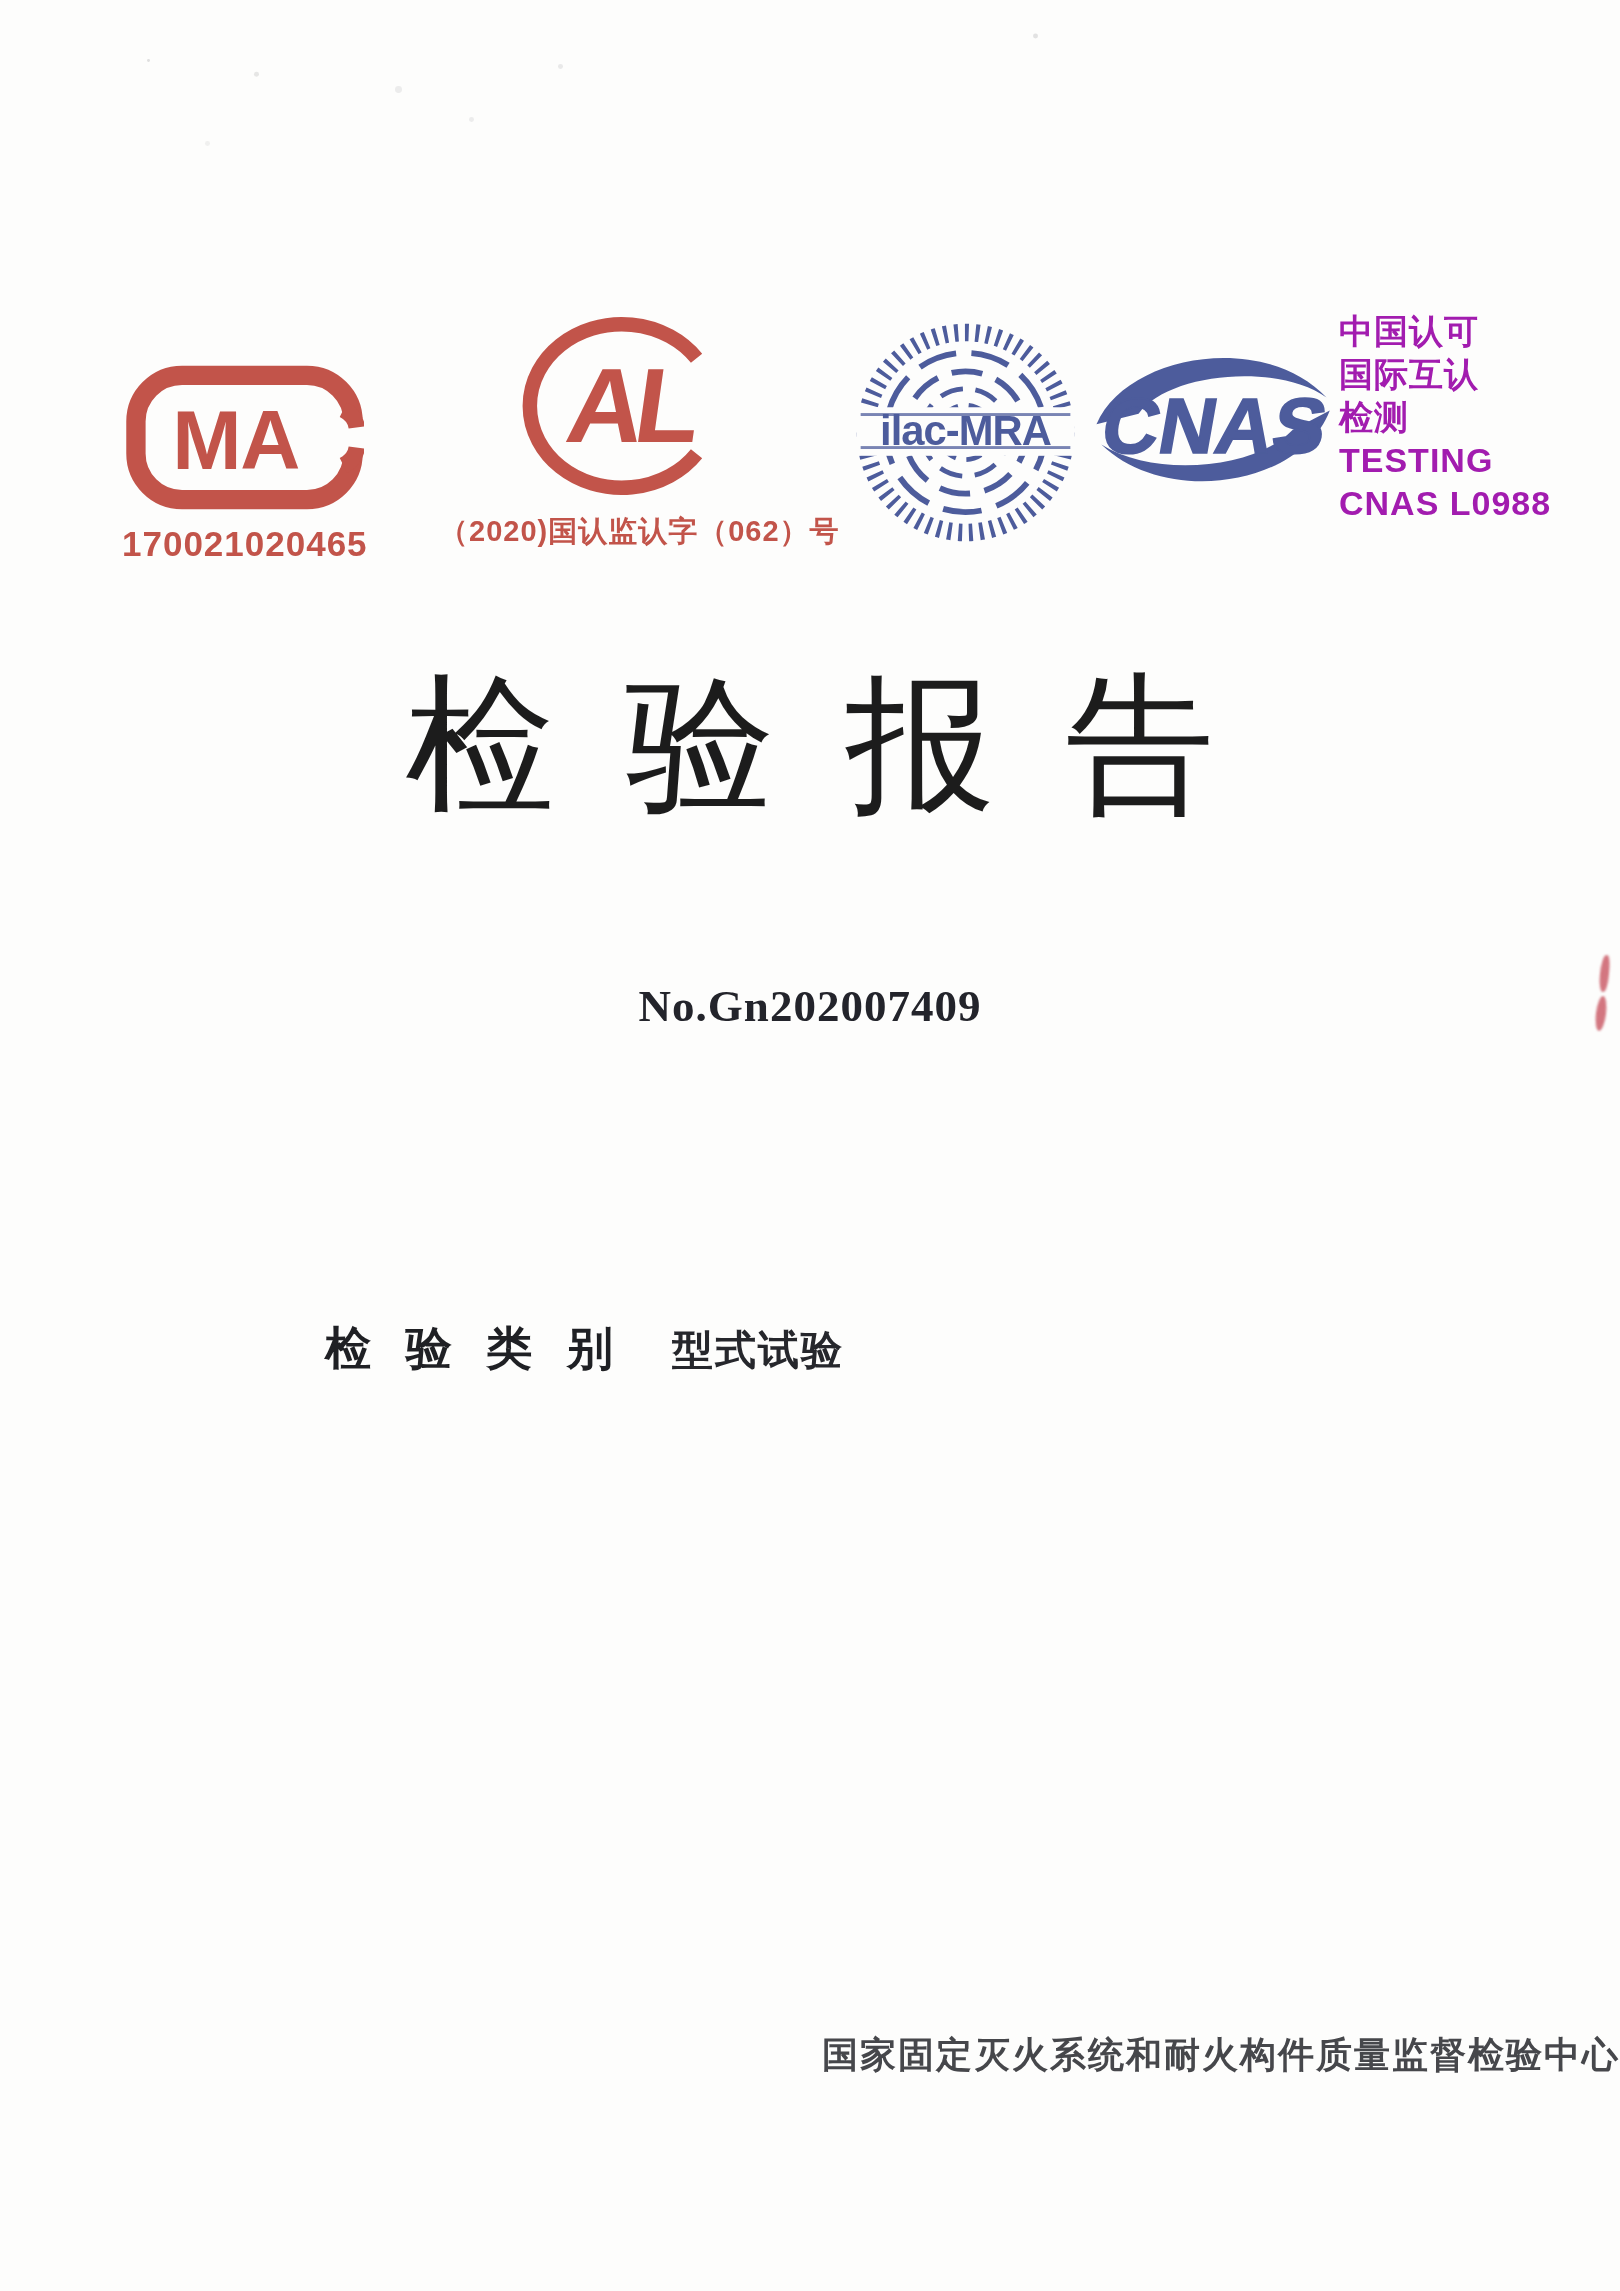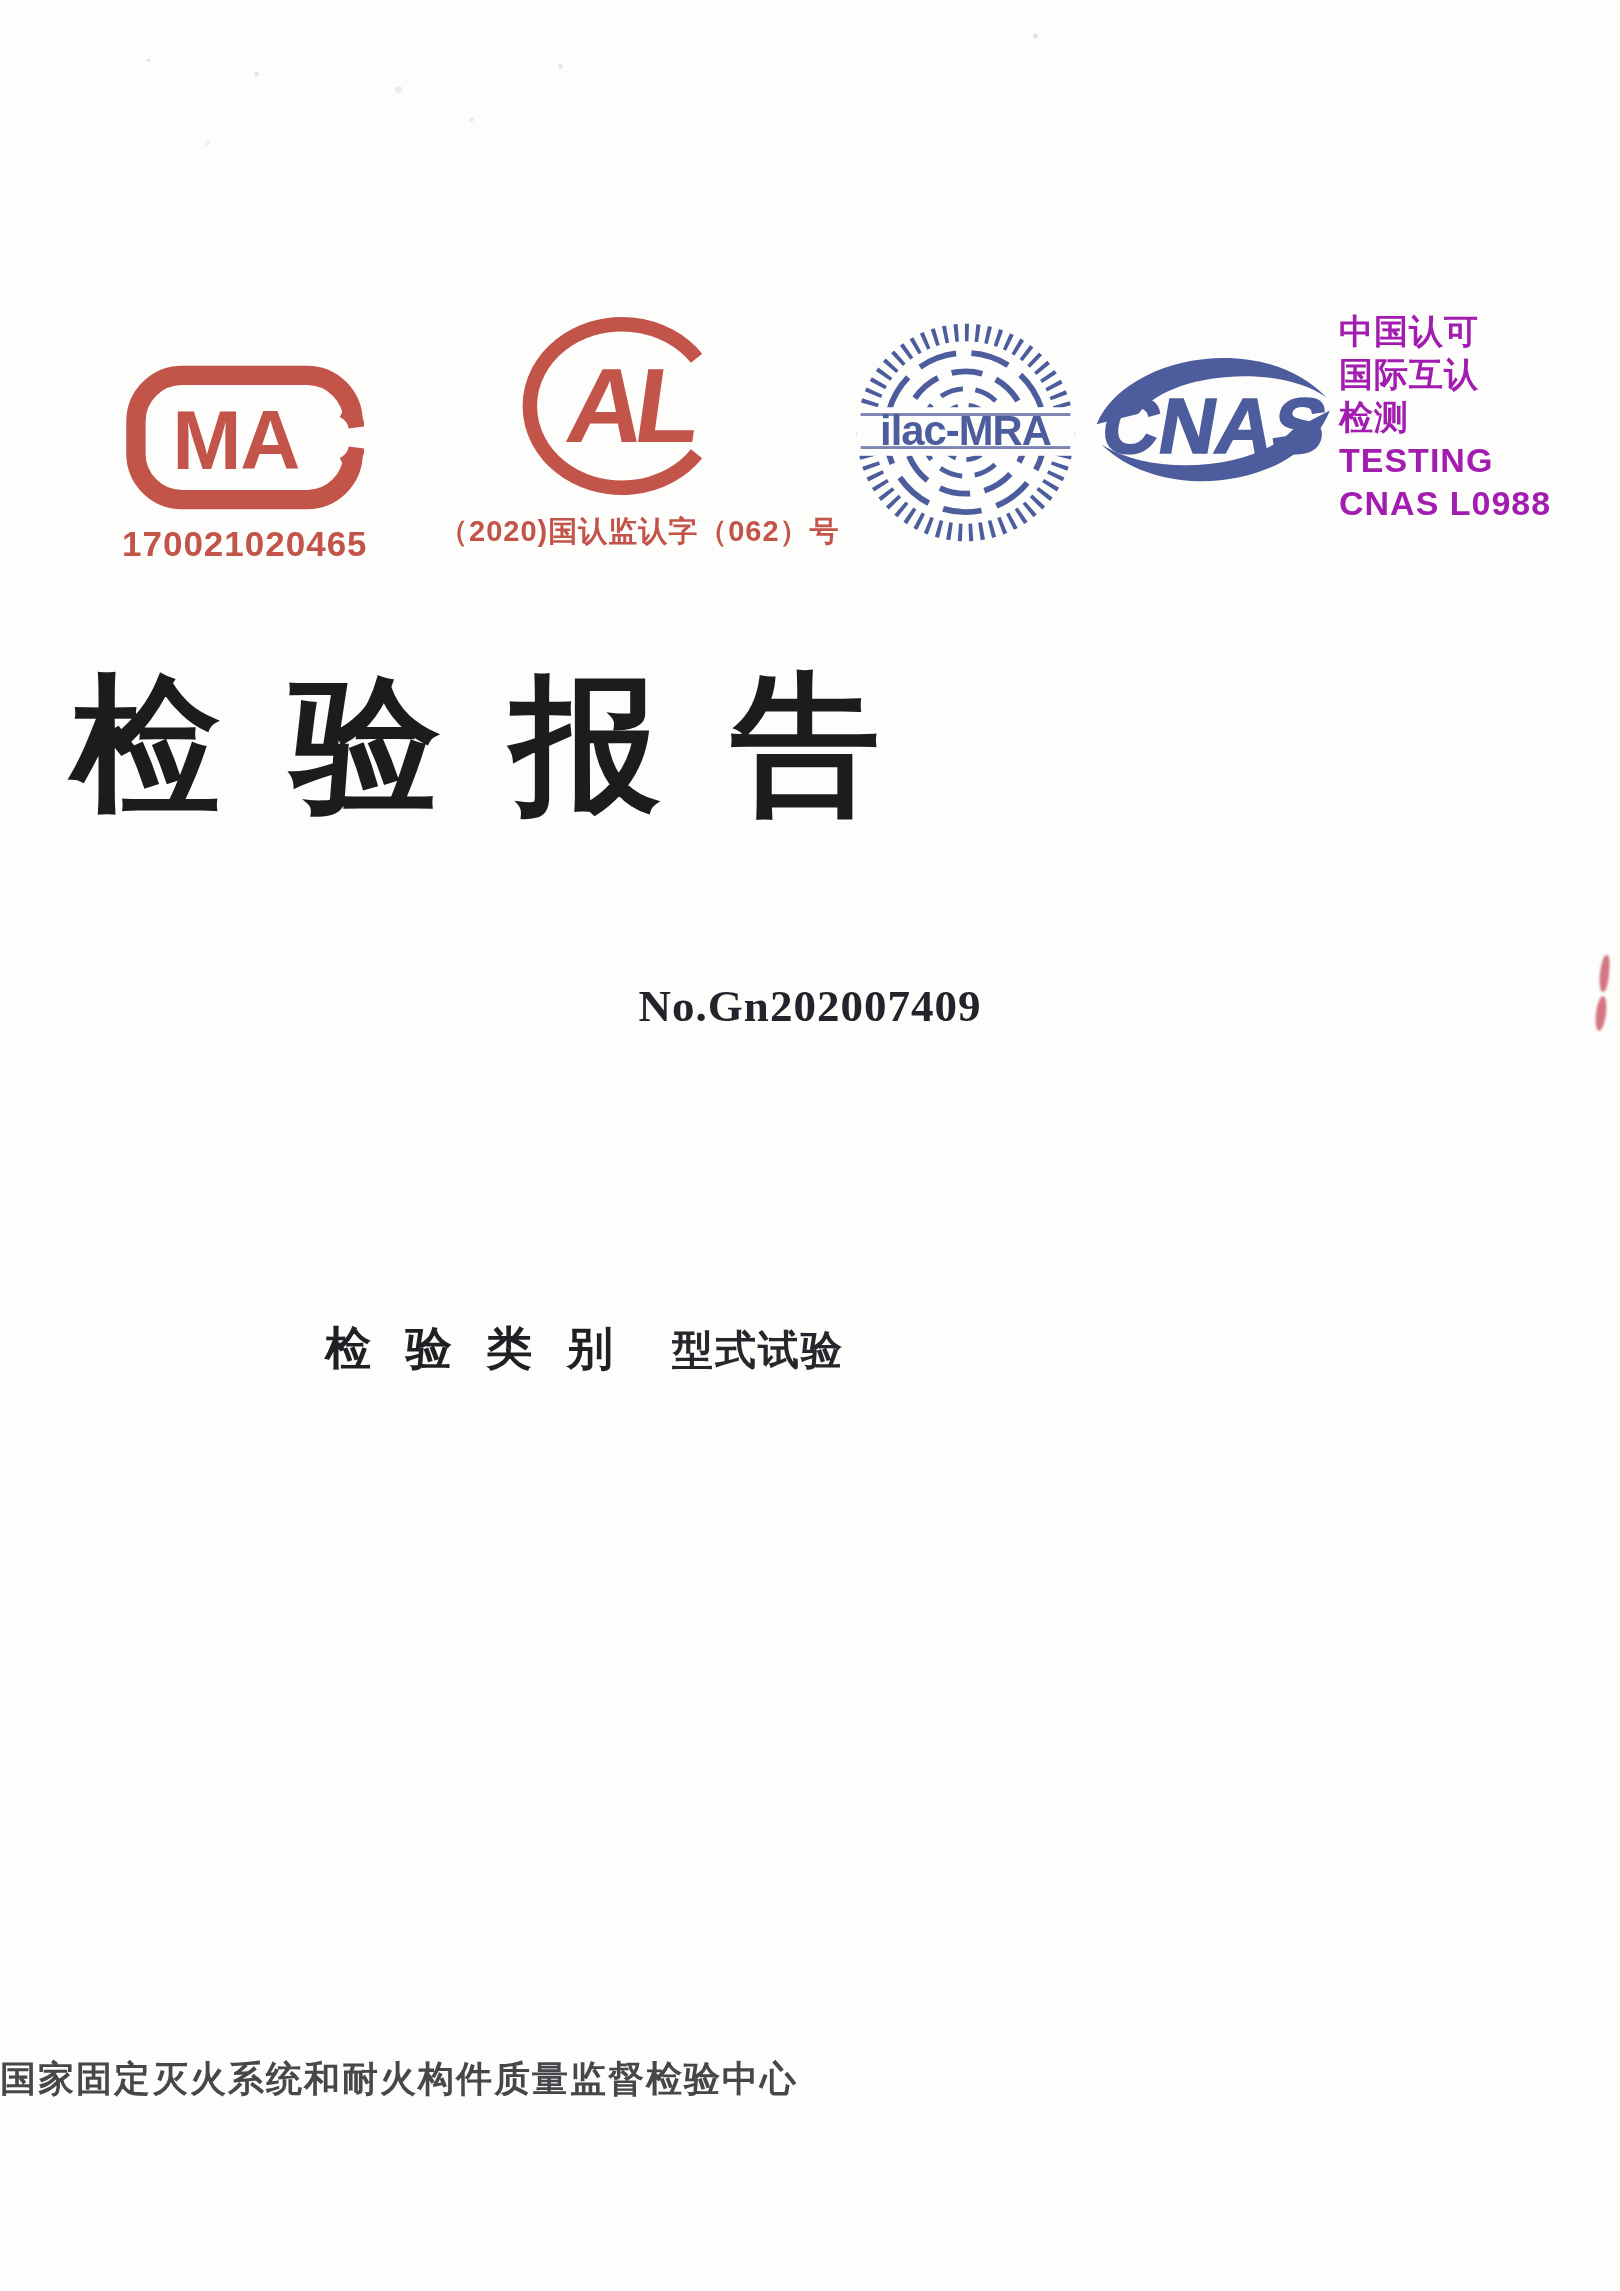--- a/index.html
+++ b/index.html
@@ -30,22 +30,22 @@
 
   .cnas-caption {
     position:absolute; left:1339px; top:310px;
     color:#a21caf; font-weight:bold; font-size:34px; line-height:43px;
     letter-spacing:1px; white-space:nowrap;
   }
 
   
   .report-title {
     position:absolute; top:647px; left:0; width:100%;
-    text-align:left;
-    font-size:149px; font-weight:700; color:#1c1c1c;
+    text-align:center;
+    font-size:149px; font-weight:400; color:#1c1c1c;
     letter-spacing:71px; text-indent:71px;
     white-space:nowrap;
   }
 
   .report-no {
     position:absolute; top:980px; left:0; width:100%;
     text-align:center;
     font-family:"Liberation Serif", serif;
     font-size:45px; font-weight:bold; color:#23242b;
     letter-spacing:1px;
@@ -63,24 +63,23 @@
   }
   .field-value {
     margin-left:59px;
     font-size:41px; font-weight:bold; color:#26272c;
     letter-spacing:2px; white-space:nowrap;
   }
 
   
   .footer-org {
     position:absolute; top:2031px; left:0; width:100%;
-    text-align:left;
+    text-align:right;
     font-size:36px; font-weight:bold; color:#46474b;
     letter-spacing:2px;
-    margin-top:24px;
   }
 
   
   .stamp-frag { position:absolute; background:#c54a57; opacity:.75; filter:blur(1px); }
   .stamp-frag.a { left:1600px; top:955px;  width:8.8px; height:37px; border-radius:60% 40% 50% 50%; transform:rotate(5deg); }
   .stamp-frag.b { left:1596px; top:996px; width:9.8px; height:35px; border-radius:50%; transform:rotate(7deg); }
   .scan-noise {
     position:absolute; left:147px; top:59px; width:2.9px; height:2.9px;
     background:rgba(90,90,95,.18); border-radius:50%;
     box-shadow: 108px 13.7px 0 1px rgba(90,90,95,.14),

